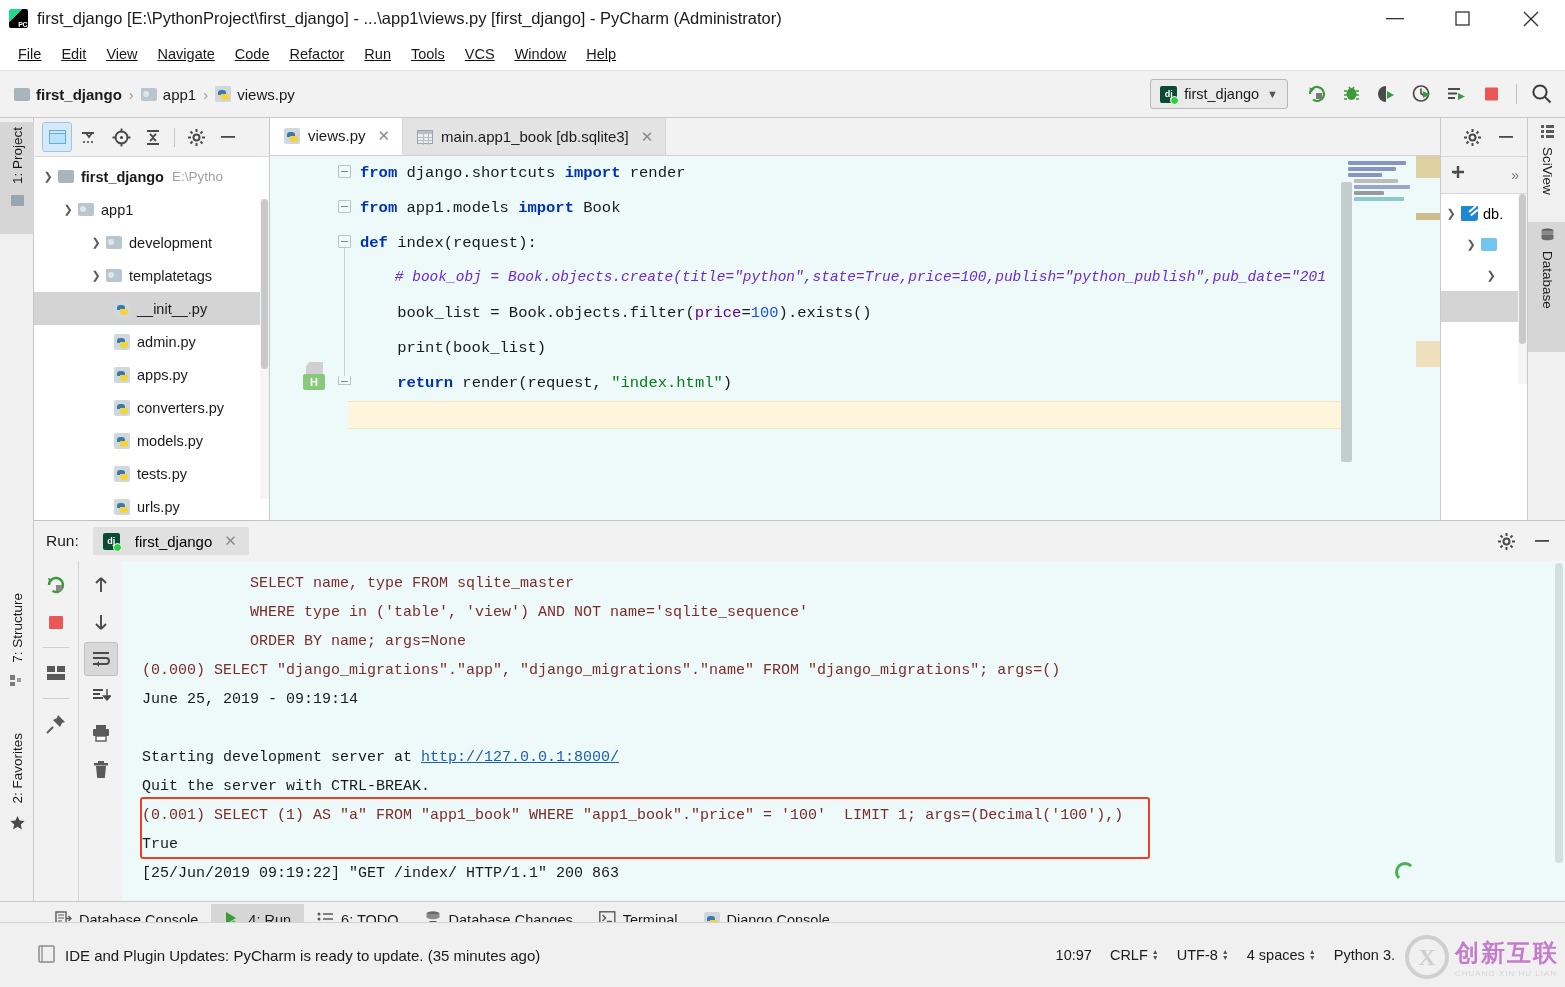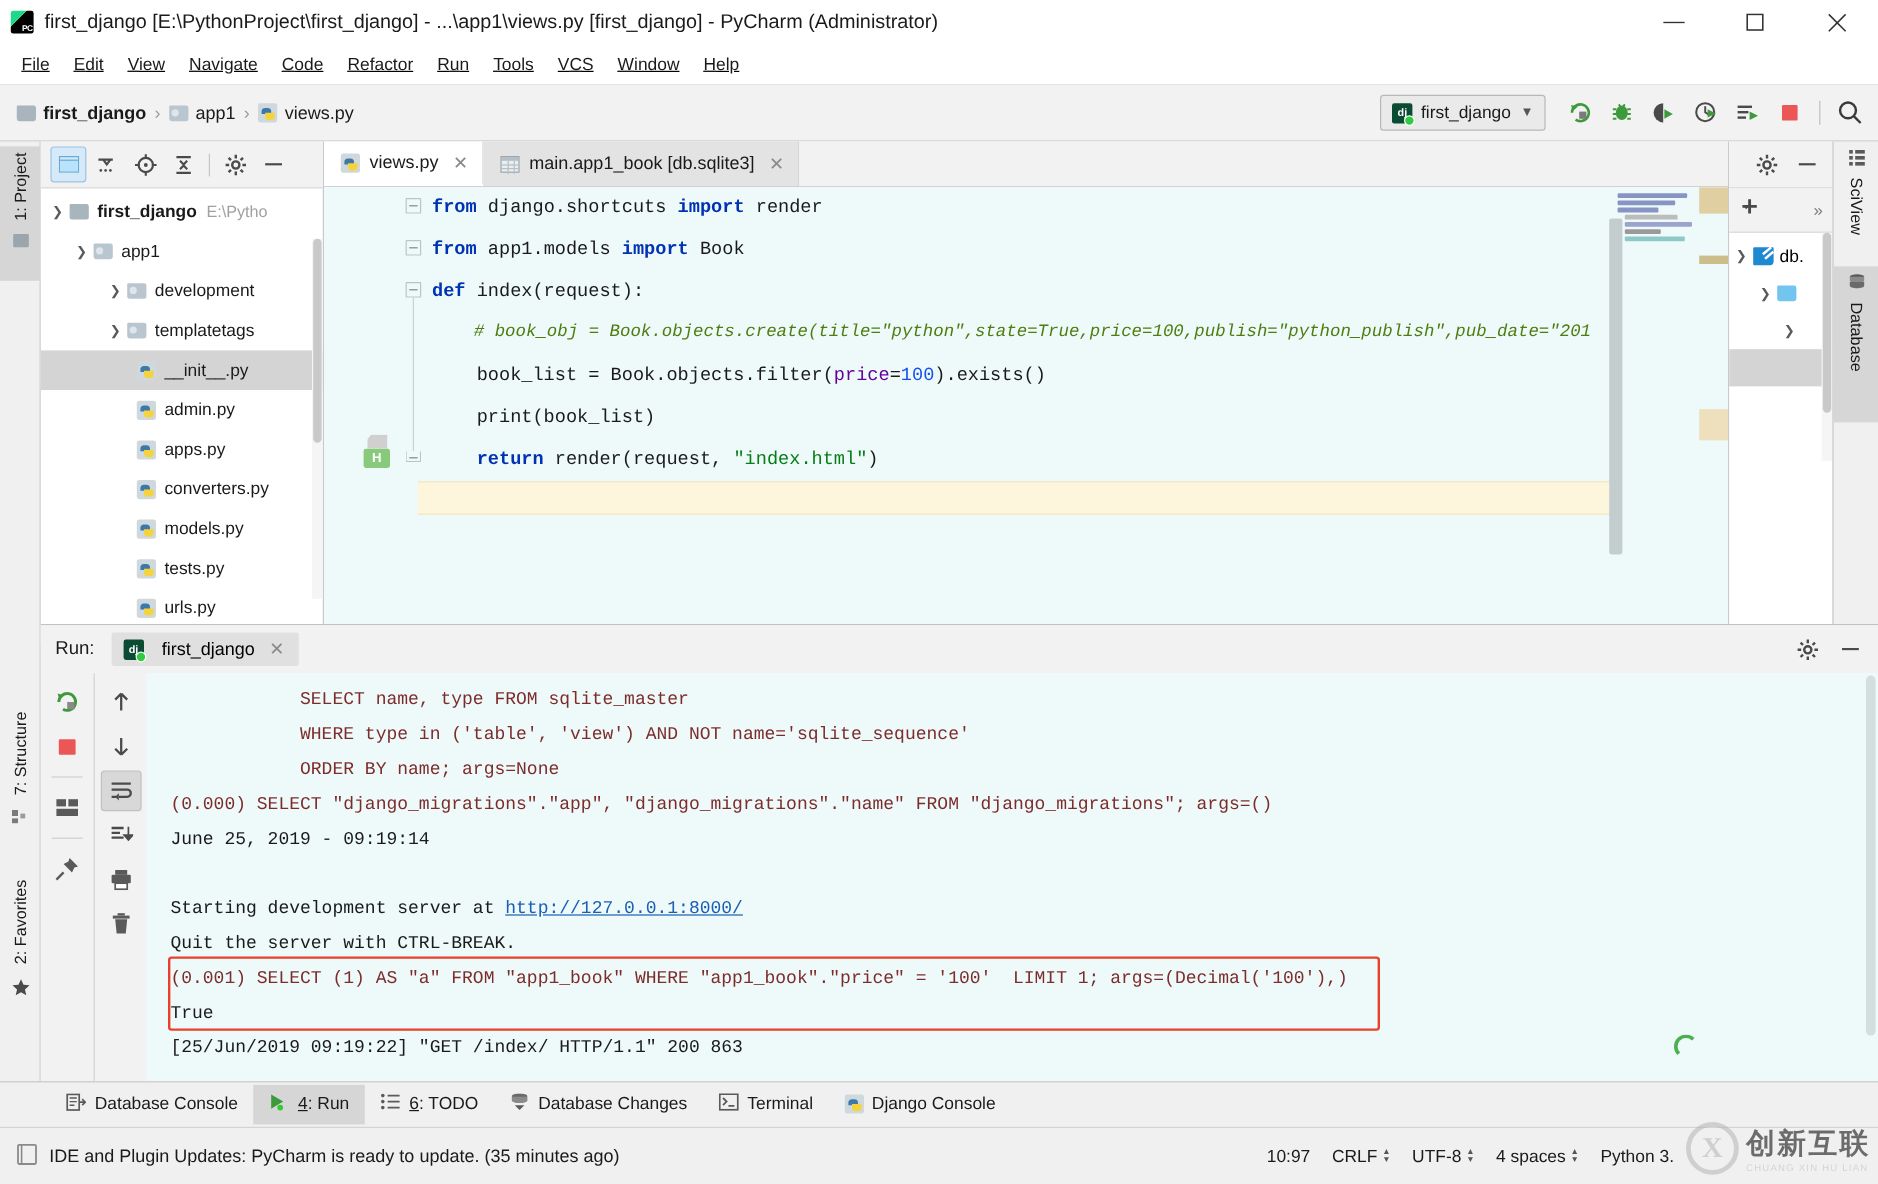--- a/index.html
+++ b/index.html
@@ -196,21 +196,21 @@
 
   .code-layer { position: absolute; left: 90px; top: 0; right: 0; bottom: 0; }
   .cl {
     position: absolute; left: 0; white-space: pre;
     font-family: "Liberation Mono", monospace; font-size: 15.5px; color: #1a1a1a;
   }
   .kw { color: #0033b3; font-weight: bold; }
   .str { color: #067d17; }
   .num { color: #1750eb; }
   .kwarg { color: #660099; }
-  .cmt { color: #4d7c0f; font-style: italic; }
+  .cmt { color: #6d28d9; font-style: italic; }
 
   .cur-line-hl {
     position:absolute; left:78px; right:96px; height:28px; background:#fdf6dd;
     border-top:1px solid #f0e6bf; border-bottom:1px solid #f0e6bf;
   }
   .cur-line-gutter {
     position:absolute; left:0; width:78px; height:28px; background:#fdf6dd;
   }
 
   .h-badge {
@@ -328,38 +328,38 @@
   }
   .bb-item {
     display:flex; align-items:center; gap:7px; padding: 7px 13px; font-size:14.5px; color:#1a1a1a;
     white-space:nowrap;
   }
   .bb-item.sel { background:#d6d6d6; }
   .bb-item u { text-decoration: underline; }
 
   
   .status-bar {
-    position:absolute; left:0; bottom:0; width:1565px; height:48px;
-    background:#f0f0f0; display:flex; align-items:center; border-top:1px solid #d4d4d4;
+    position:absolute; left:0; bottom:0; width:1565px; height:65px;
+    background:#f0f0f0; display:flex; align-items:center; border-top:1px solid #d4d4d4;padding-left:24px;
   }
   .sb-msg { display:flex; align-items:center; gap:10px; margin-left:14px; font-size:15px; color:#1a1a1a; }
   .sb-right { position:absolute; right:170px; display:flex; align-items:center; gap:18px; font-size:14.5px; color:#1a1a1a;}
   .sb-unit { display:flex; align-items:center; gap:4px; }
   .sb-arrows { display:flex; flex-direction:column; font-size:7px; line-height:6px; color:#555; }
 
   .watermark {
     position:absolute; right:6px; bottom:8px; display:flex; align-items:center; gap:6px;
     opacity:0.55;
   }
   .wm-circle {
     width:44px; height:44px; border-radius:50%; border:4px solid #b5b5b5;
     display:flex; align-items:center; justify-content:center; color:#b5b5b5;
     font-size:24px; font-weight:bold; font-family:"Liberation Serif", serif;
   }
-  .wm-cn { font-size:24px; color:#000000; font-weight:bold; letter-spacing:2px; }
+  .wm-cn { font-size:24px; color:#a21caf; font-weight:bold; letter-spacing:2px; }
   .wm-en { font-size:8px; color:#bdbdbd; letter-spacing:1px; }
   .spinner {
     position:absolute; right:150px; bottom:56px; width:20px; height:20px;
     border:3px solid transparent; border-top-color:#4caf50; border-left-color:#4caf50;
     border-radius:50%;
   }
 </style>
 </head>
 <body>
 

